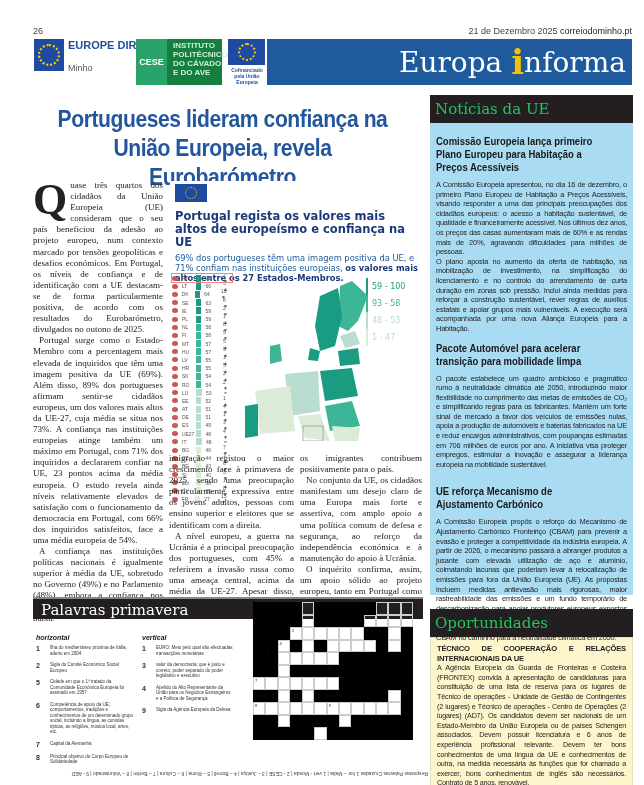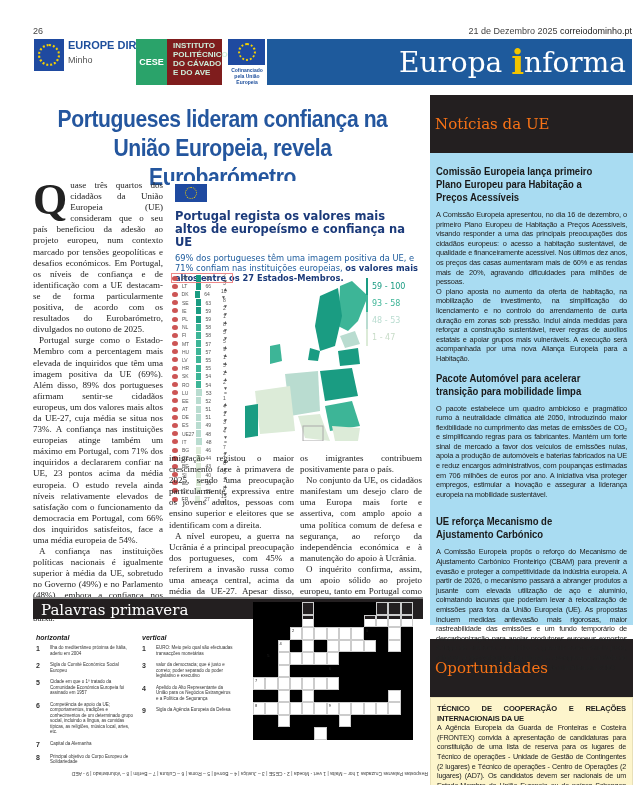--- a/index.html
+++ b/index.html
@@ -5,39 +5,39 @@
 *{box-sizing:border-box;margin:0;padding:0}
 body{width:644px;height:785px;background:#fff;font-family:"Liberation Serif",serif;color:#222;position:relative;overflow:hidden}
 .abs{position:absolute}
 .pagenum{left:33px;top:26px;font:9px "Liberation Sans",sans-serif;color:#444}
 .dateline{right:12px;top:26px;font:9px "Liberation Sans",sans-serif;color:#444}
 .dateline b{font-weight:normal;color:#222}
 .flag{background:#1f4aa0;display:flex;align-items:center;justify-content:center}
 .stars{width:22px;height:22px;border-radius:50%;border:2px dotted #f5d000}
 .ed-logo{left:34px;top:39px;width:30px;height:32px}
 .ed-title{left:68px;top:39px;font:bold 11px "Liberation Sans",sans-serif;color:#1e4f9c;line-height:13px}
-.ed-sub{left:68px;top:55px;font:9px "Liberation Sans",sans-serif;color:#555}
+.ed-sub{left:68px;top:63px;font:9px "Liberation Sans",sans-serif;color:#555}
 .ipca{left:136px;top:39px;width:31px;height:46px;background:#2aa36a;color:#fff;font:bold 9px "Liberation Sans",sans-serif;display:flex;align-items:center;justify-content:center}
-.ipca-text{left:167px;top:39px;width:55px;height:46px;background:#7f1d1d;padding:2px 0 0 6px;font:bold 8px "Liberation Sans",sans-serif;color:#cdeedb;line-height:9px}
+.ipca-text{left:167px;top:39px;width:55px;height:46px;background:#15803d;padding:2px 0 0 6px;font:bold 8px "Liberation Sans",sans-serif;color:#cdeedb;line-height:9px}
 .cofin{left:228px;top:39px;width:37px;height:26px}
 .cofin-t{left:226px;top:67px;width:42px;font:bold 5px "Liberation Sans",sans-serif;color:#1e4f9c;text-align:center;line-height:6px}
 .banner{left:267px;top:39px;width:365px;height:46px;background:#1e5a9c;color:#fff;font:28px "DejaVu Serif",serif;display:flex;align-items:center;justify-content:flex-end;padding-right:6px}
 .banner .i{color:#f2c400;font-weight:bold;font-size:34px}
 .headline{left:20px;top:104px;width:405px;text-align:center;font:bold 24px "Liberation Sans",sans-serif;color:#24569e;line-height:29px;letter-spacing:-0.5px;transform:scaleX(0.88);transform-origin:center top}
 .col{font-size:9px;line-height:11.1px;text-align:justify;color:#222}
 .col p{text-indent:6px}
 .dropcap{float:left;font-size:44px;line-height:36px;margin:2px 3px 0 0;font-weight:bold}
 .infographic{left:170px;top:181px;width:250px;height:265px;background:#fff}
 .ig-flag{width:32px;height:18px;margin:3px 0 0 5px}
 .ig-title{font:bold 11.5px "DejaVu Sans",sans-serif;color:#1b3a7a;margin:8px 0 0 5px;line-height:13px}
 .ig-sub{font:8.3px "DejaVu Sans",sans-serif;color:#1b5a9c;margin:4px 0 0 5px;line-height:10px}
 .ig-sub b{color:#1b3a7a}
 .legend-row{display:flex;align-items:center;height:8.2px;font:5px "Liberation Sans",sans-serif;color:#555}
 .map-leg{font:8px "DejaVu Sans",sans-serif;line-height:17px;padding-left:4px;border-left:2px solid}
-.sidebar-h{background:#231f20;color:#f97316;font:15px "DejaVu Serif",serif;padding:20px 5px;line-height:18px}
+.sidebar-h{background:#231f20;color:#22c55e;font:15px "DejaVu Serif",serif;padding:5px 5px;line-height:18px}
 .news{background:#a9dcf2;padding:6px 6px 0 6px}
 .news h3{font:bold 10.8px "Liberation Sans",sans-serif;color:#1a1a1a;line-height:13px;margin-bottom:6px;transform:scaleX(0.88);transform-origin:left}
 .news p{font:7.4px "Liberation Sans",sans-serif;line-height:9.6px;color:#222;text-align:justify;letter-spacing:-0.2px}
 .opp{background:#fdf5cc;padding:6px 6px;border:1px solid #e8e0b8}
 .opp p{font:7.2px "Liberation Sans",sans-serif;line-height:9.6px;color:#222;text-align:justify;letter-spacing:-0.2px}
 .cw-title{left:33px;top:597px;width:390px;height:22px;background:#231f20;color:#fff;font:15px "DejaVu Serif",serif;padding-left:8px;line-height:22px;border-top:2px solid #888}
 .clue-h{font:bold italic 7px "Liberation Sans",sans-serif;color:#222}
 .clue{display:flex;font:4.5px "Liberation Sans",sans-serif;color:#333;line-height:5.5px;margin-bottom:6px}
 .clue b{font:bold 7px "Liberation Sans",sans-serif;width:14px;flex-shrink:0}
 .grid{left:253px;top:602px;display:grid;grid-template-columns:repeat(13,12.3px);grid-template-rows:repeat(11,12.5px)}

